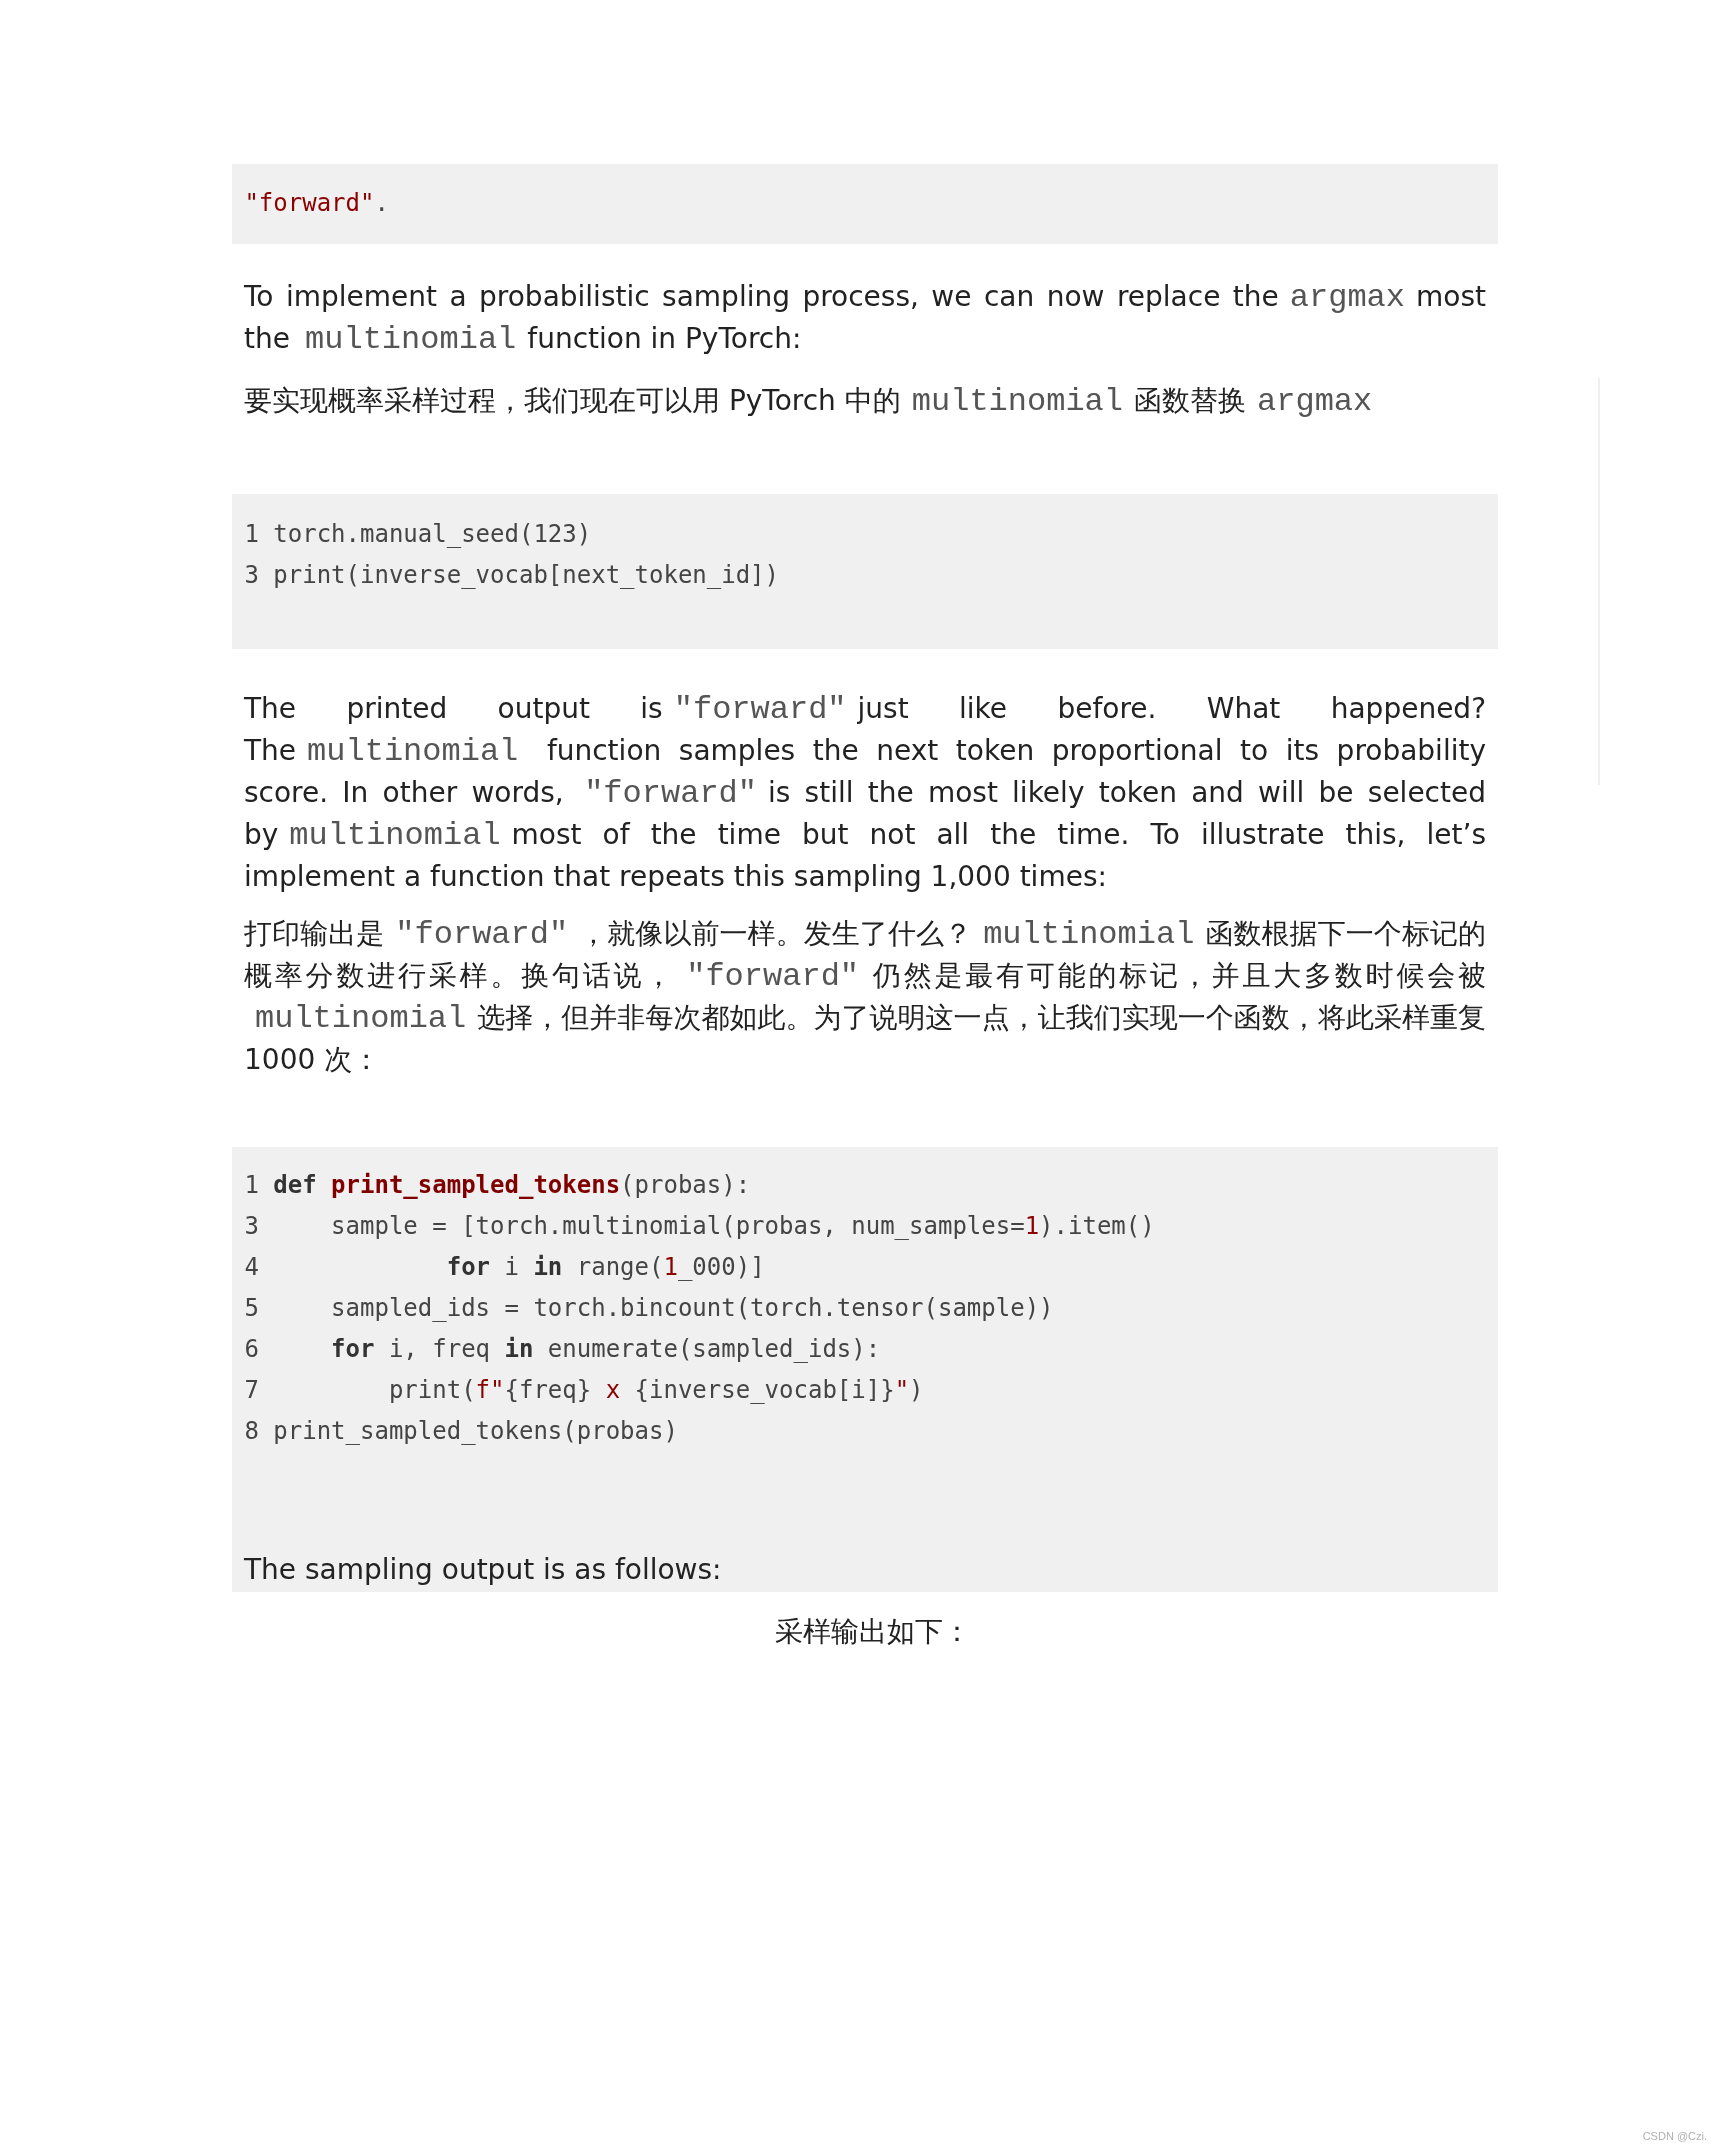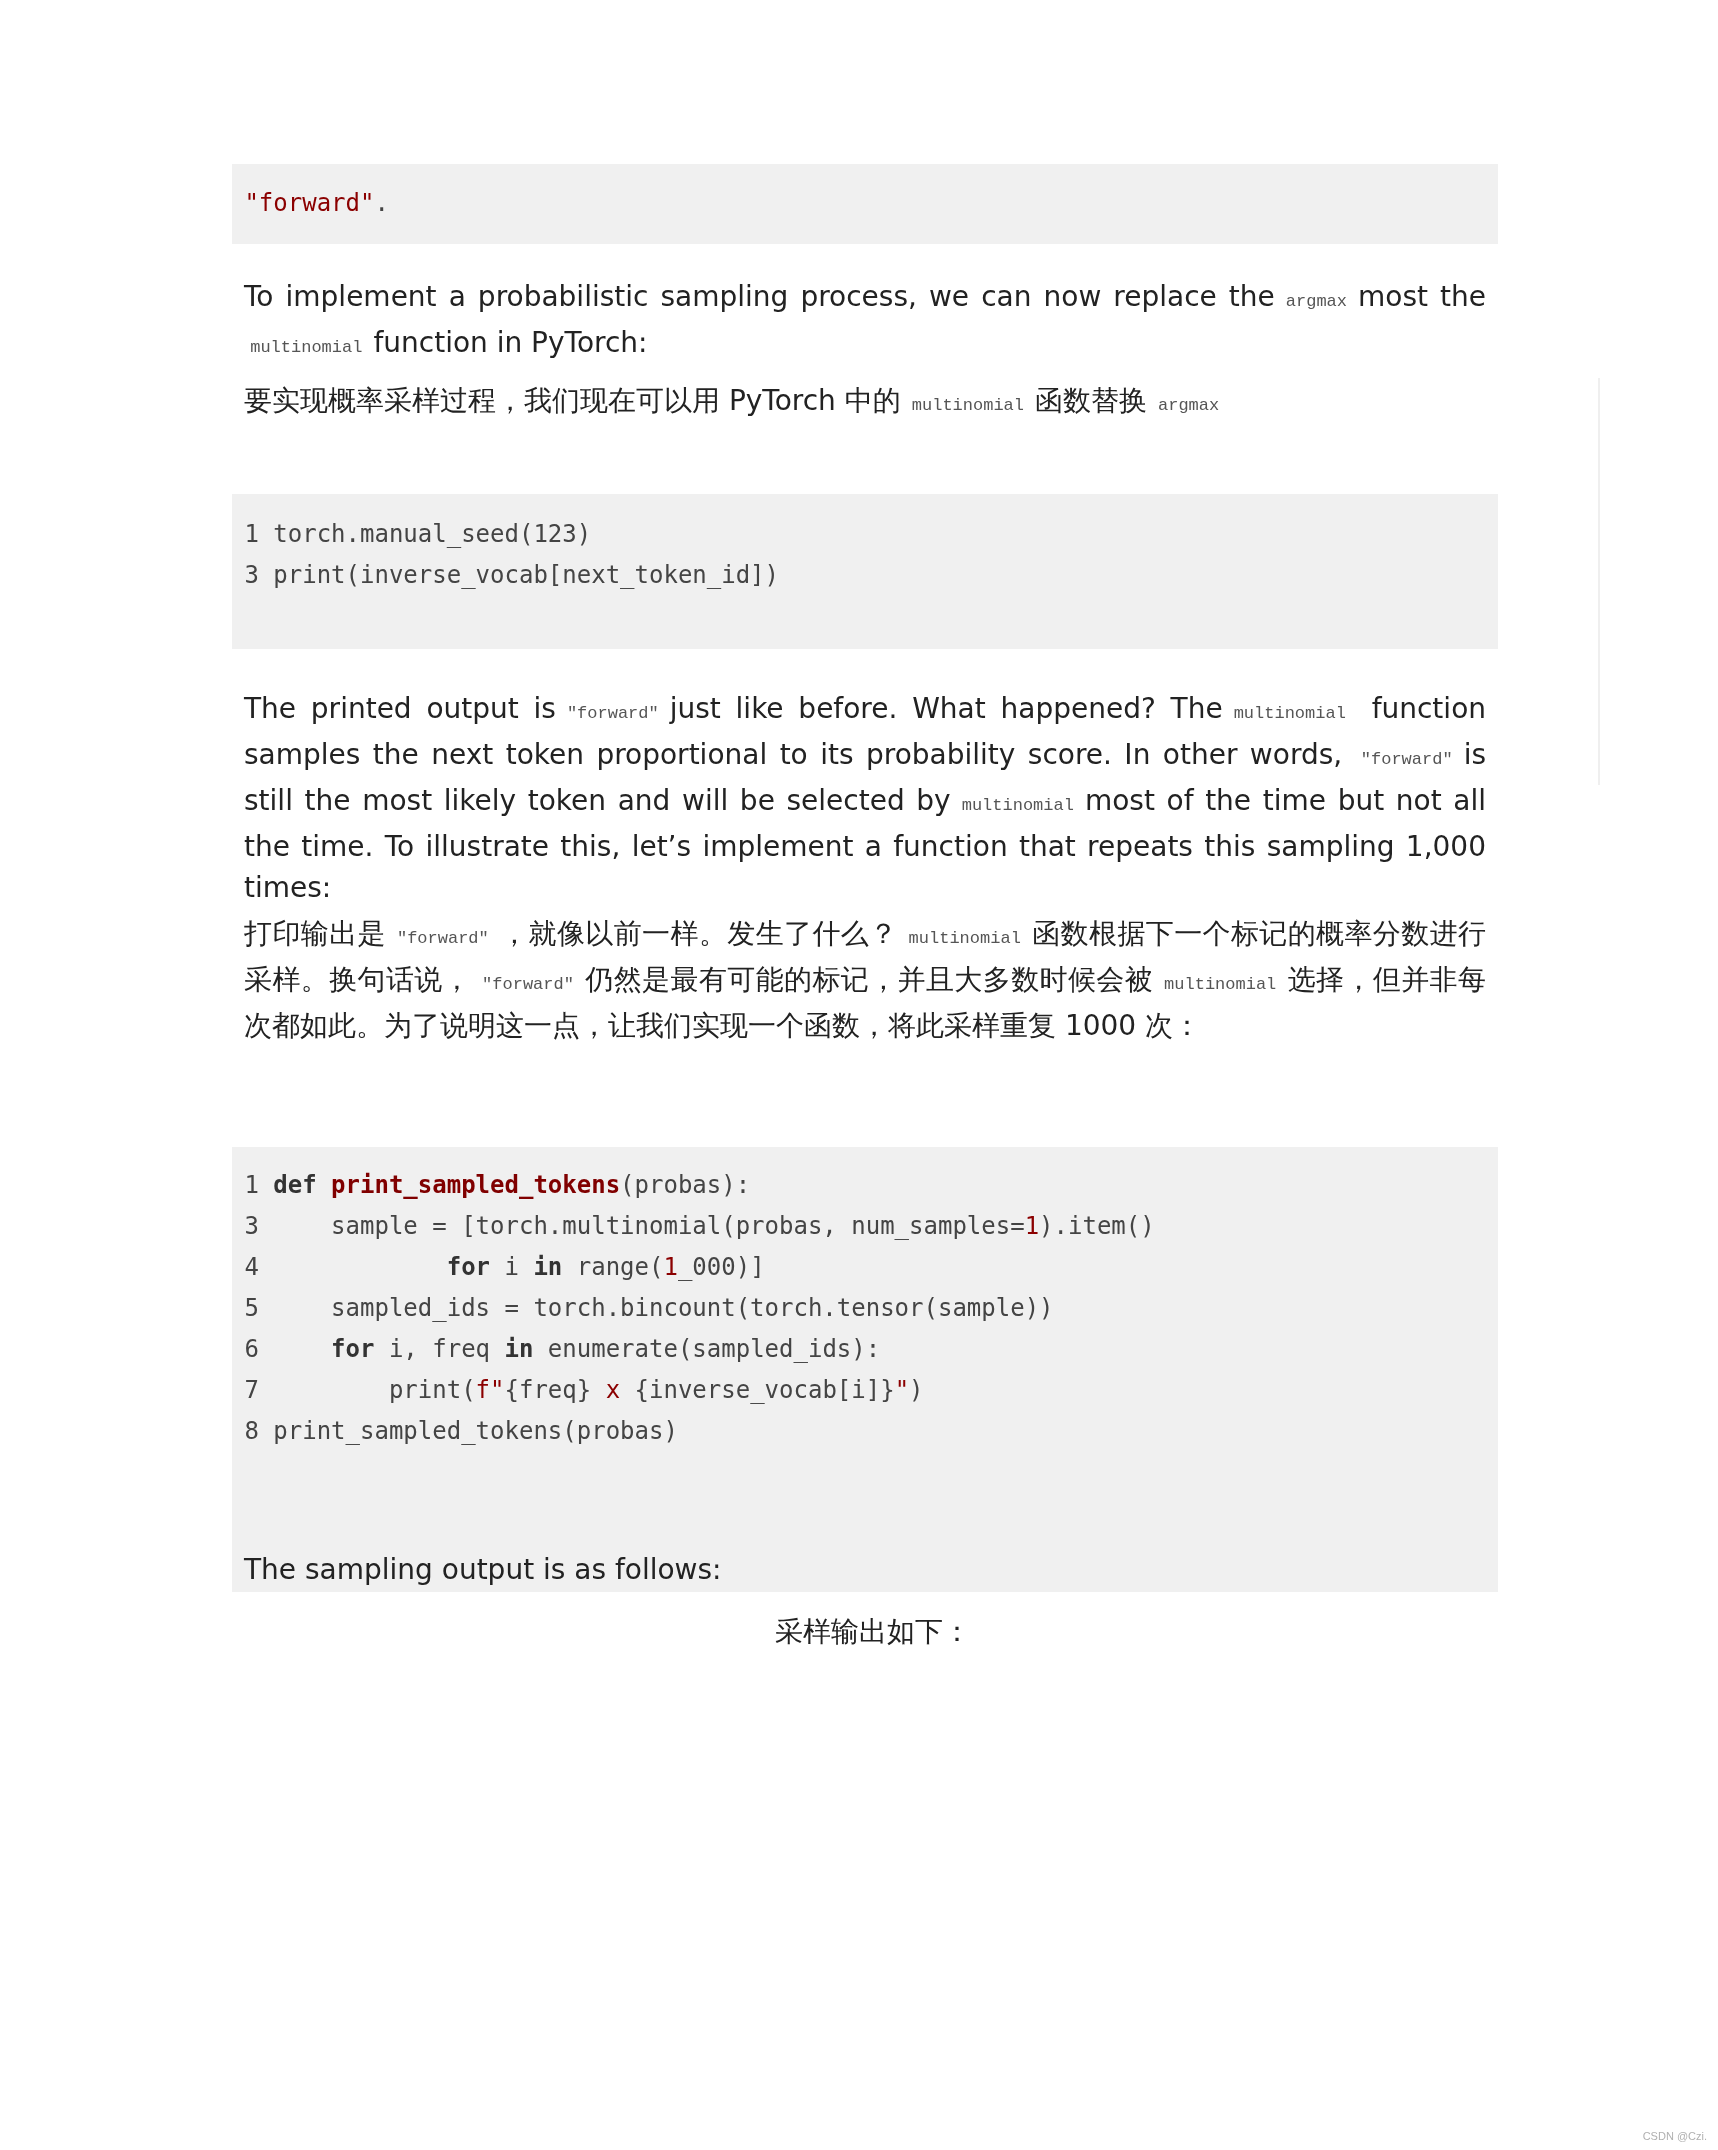--- a/index.html
+++ b/index.html
@@ -11,21 +11,21 @@
                 font-size: 24px; color: #444444; }
   .code-line { height: 41px; line-height: 41px; white-space: pre; }
   .ln { color: #444444; }
   .kw { font-weight: bold; color: #333333; }
   .fn { font-weight: bold; color: #800000; }
   .num { color: #8b0000; }
   .str { color: #8b0000; }
   .para { position: absolute; left: 244px; width: 1242px; font-size: 28px; line-height: 41px;
           text-align: justify; color: #222222; margin: 0; }
   .ic { font-family: "Liberation Mono", "DejaVu Sans Mono", monospace; color: #555555;
-        font-size: 17px; padding: 0 11px; }
+        font-size: 32px; padding: 0 11px; }
   .vline { position: absolute; left: 1598px; top: 378px; width: 1.5px; height: 407px; background: #efefef; }
   .watermark { position: absolute; right: 11px; bottom: 9.3px; font-size: 11px; color: #b0b0b0;
                font-family: "Liberation Sans", sans-serif; }
 </style>
 </head>
 <body>
 
 <div class="code-block" style="top:164px;height:80px;padding-top:19.4px;">
   <div class="code-line"><span class="str">"forward"</span><span>.</span></div>
 </div>

